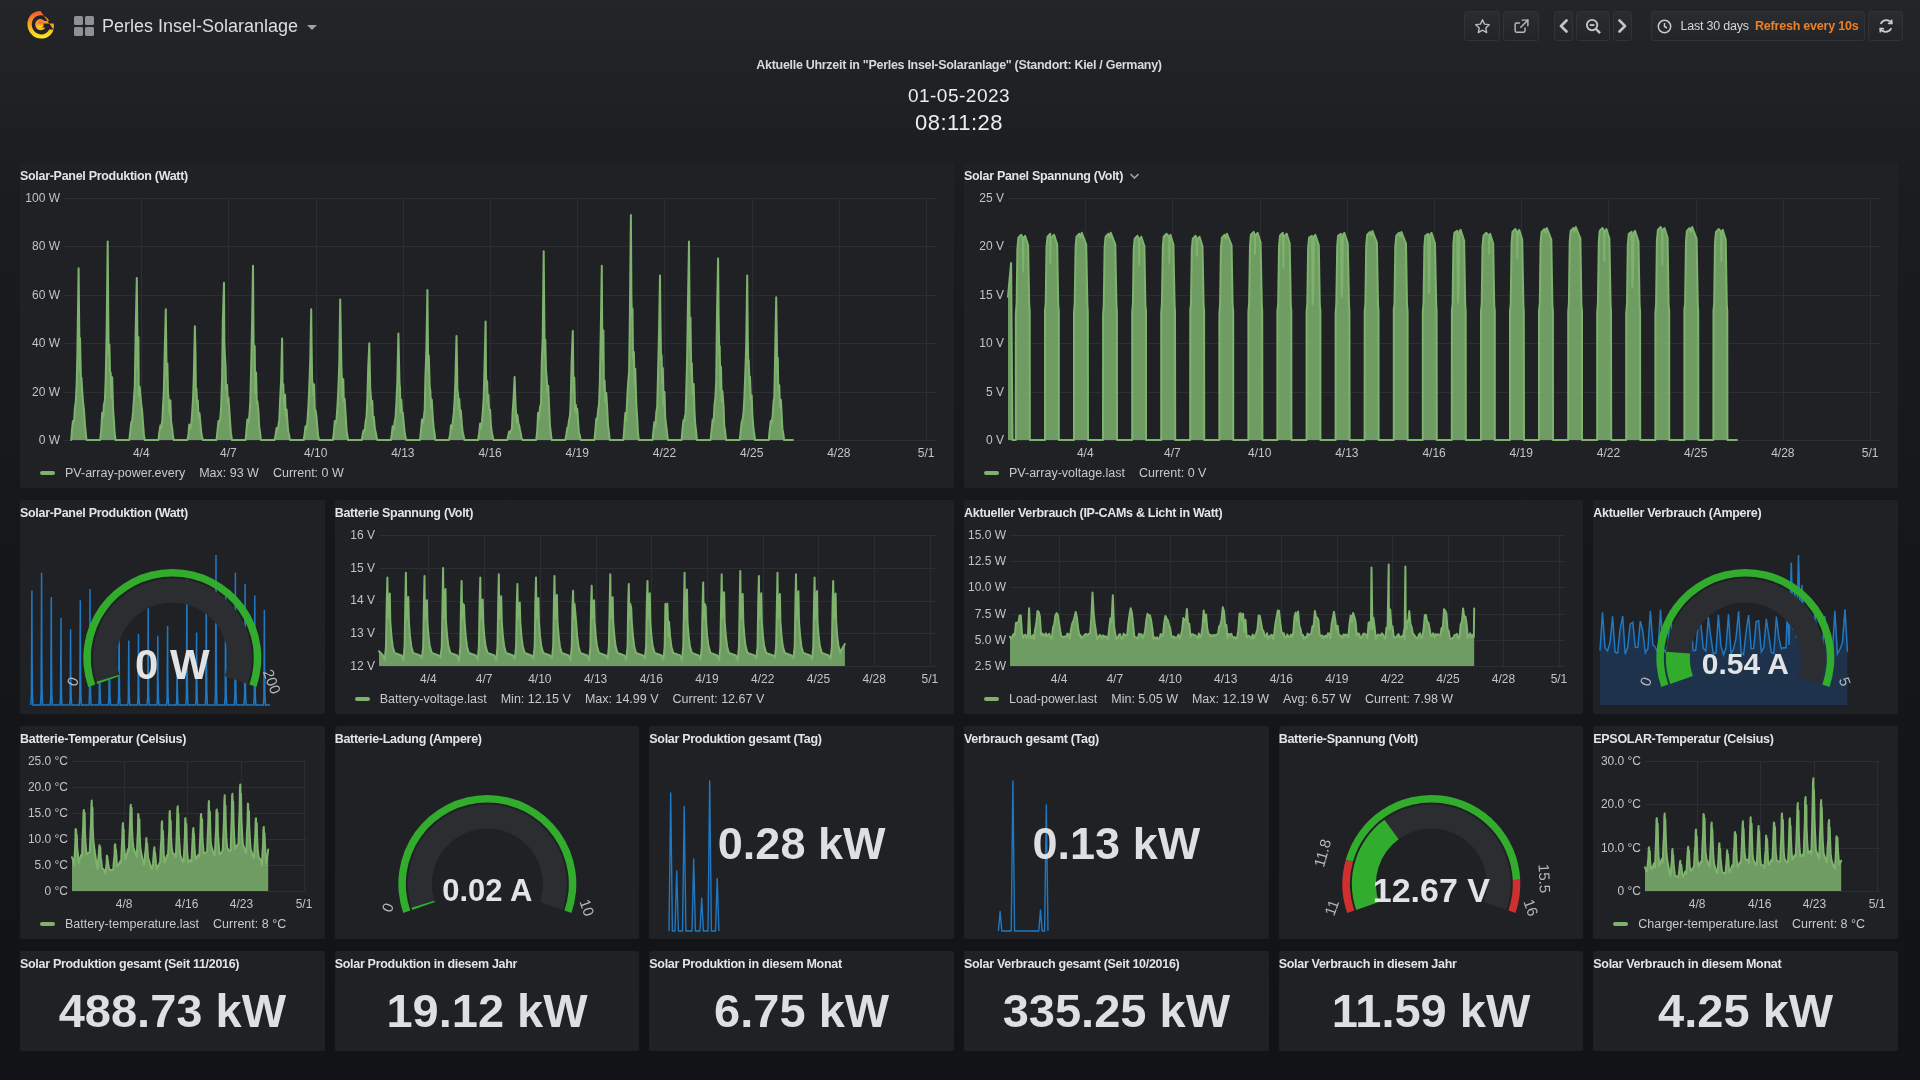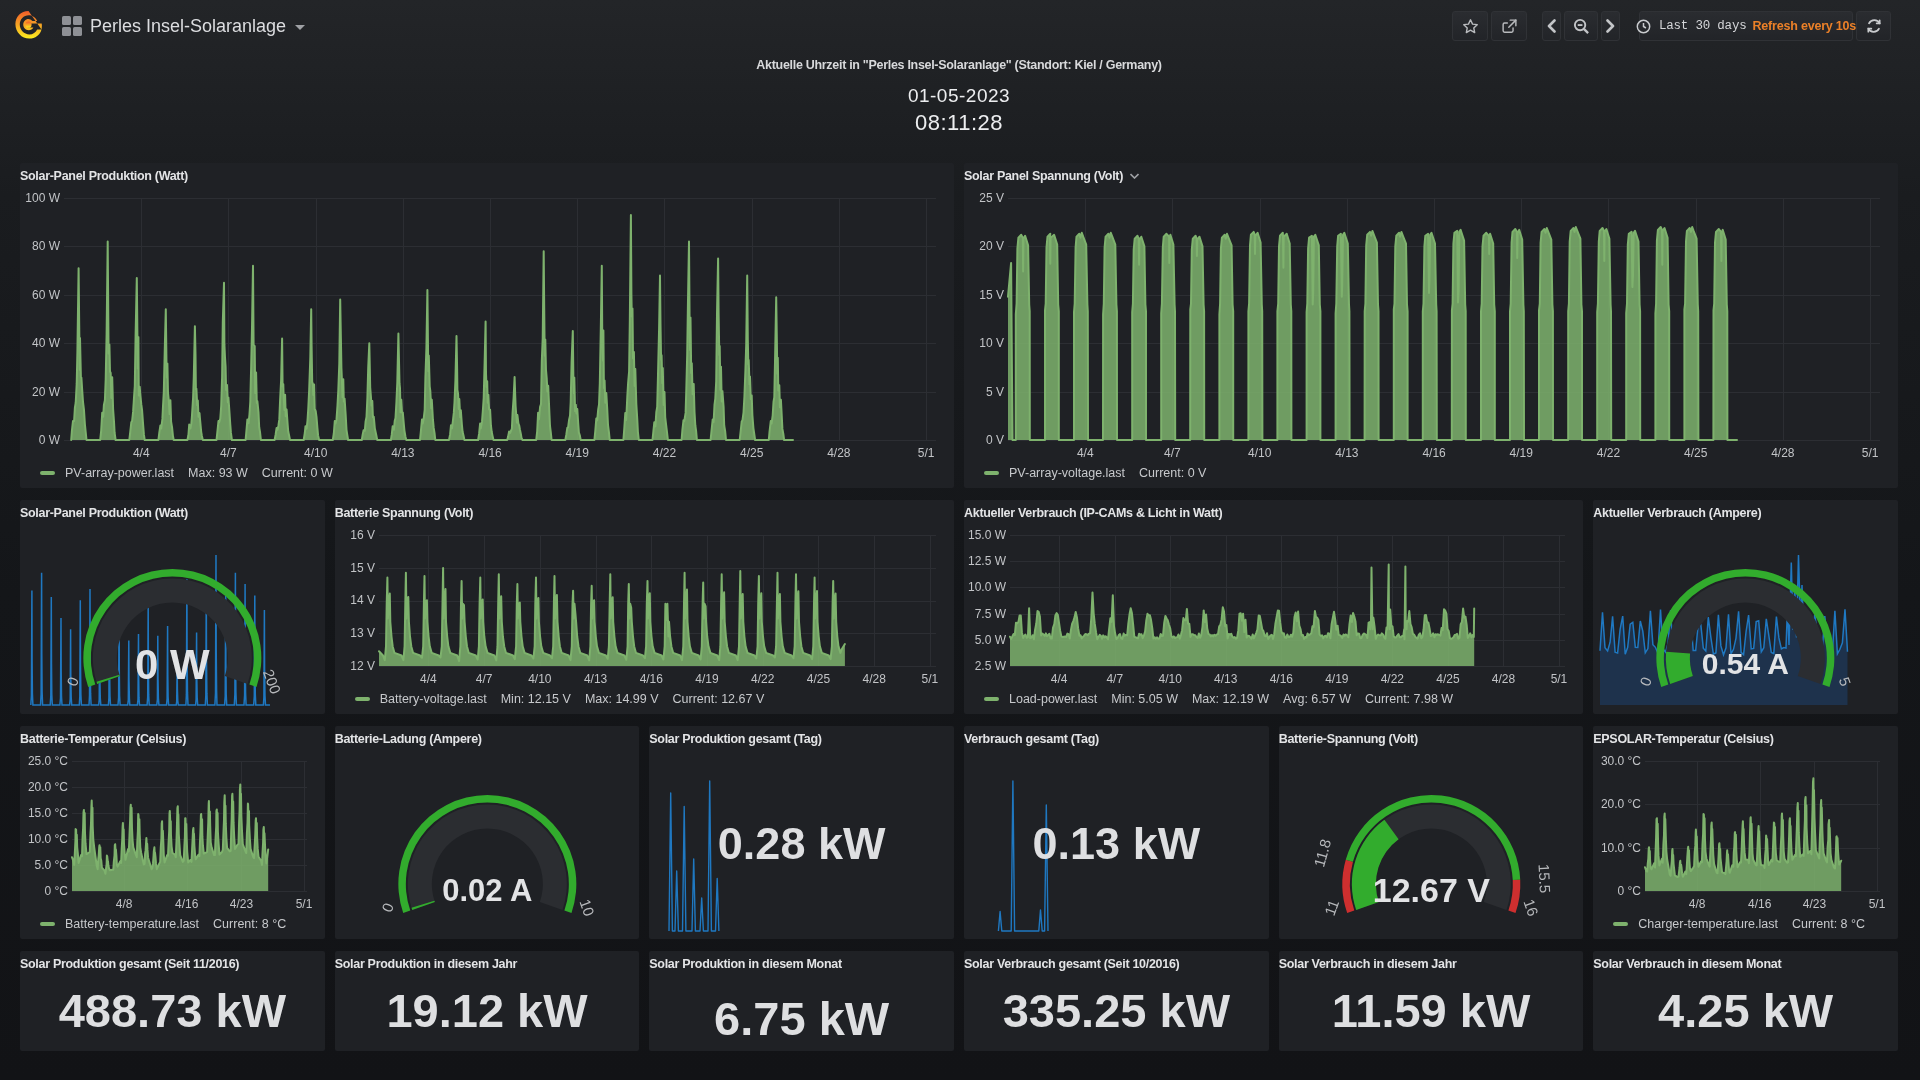--- a/index.html
+++ b/index.html
@@ -1,36 +1,36 @@
 <!DOCTYPE html>
 <html><head>
 <meta charset="utf-8">
 <style>
   * { margin:0; padding:0; box-sizing:border-box; }
   html,body { width:1920px; height:1080px; overflow:hidden;
     font-family:"Liberation Sans",sans-serif;
     background:linear-gradient(180deg,#232528 0%,#1a1c1f 18%,#141619 55%,#121316 100%);
   }
-  #navbar { position:absolute; left:0; top:0; width:1608px; height:52px; }
+  #navbar { position:absolute; left:12px; top:0; width:1608px; height:52px; }
   .nv-logo { position:absolute; left:12px; top:9px; width:33px; height:33px; }
   .nv-grid { position:absolute; left:61px; top:15px; width:22px; height:22px; cursor:pointer; }
   .nv-title { position:absolute; left:90px; top:0; height:52px; line-height:52px;
     font-size:18px; color:#dcdde0; cursor:pointer; }
   .nv-caret { display:inline-block; margin-left:9px; width:0; height:0;
     border-left:5px solid transparent; border-right:5px solid transparent;
     border-top:5px solid #9fa1a5; vertical-align:middle; }
   .nv-btn { position:absolute; top:11px; height:30px;
     background:linear-gradient(180deg,#2a2c30,#222428);
     border:1px solid #303236; border-radius:3px; cursor:pointer;
     display:flex; align-items:center; justify-content:center;
     color:#c9cbce; font-size:13px; }
   .nv-btn svg { display:block; }
   #timebtn { gap:6px; padding:0 5px; font-size:12.5px; letter-spacing:-0.2px; white-space:nowrap; }
   #timebtn svg { flex:none; margin-right:2px; }
-  #timebtn .tb-range { color:#d5d6d9;font-family:Liberation Mono, monospace; }
+  #timebtn .tb-range { color:#d5d6d9; }
   #timebtn .tb-refresh { color:#EB8028; font-weight:700; }
   .panel { position:absolute; background:#1F2125; border-radius:2px; }
   .ptitle { position:absolute; left:0; right:0; top:6px; text-align:left;
     font-size:12.5px; letter-spacing:-0.3px; font-weight:700; color:#E3E4E6; cursor:pointer; white-space:nowrap; }
   .ptitle .t-caret { display:inline-block; margin-left:7px; vertical-align:1px; }
   .legend { position:absolute; left:20px; display:flex; align-items:center; gap:14px;
     font-size:12.5px; color:#c7c9cc; white-space:nowrap; }
   .legend .dash { width:15px; height:4px; border-radius:2px; background:#7EB26D; display:inline-block; margin-right:-4px; }
   .legend .sname { cursor:pointer; }
   .statval { position:absolute; left:0; right:0; text-align:center; font-weight:700; color:#DEDFE1; }
@@ -148,21 +148,21 @@
         <text x="295.65920000000006" y="294" text-anchor="middle" font-size="12" fill="#c2c4c7">4/10</text>
         <text x="382.8592" y="294" text-anchor="middle" font-size="12" fill="#c2c4c7">4/13</text>
         <text x="470.0592" y="294" text-anchor="middle" font-size="12" fill="#c2c4c7">4/16</text>
         <text x="557.2592" y="294" text-anchor="middle" font-size="12" fill="#c2c4c7">4/19</text>
         <text x="644.4592" y="294" text-anchor="middle" font-size="12" fill="#c2c4c7">4/22</text>
         <text x="731.6591999999999" y="294" text-anchor="middle" font-size="12" fill="#c2c4c7">4/25</text>
         <text x="818.8592" y="294" text-anchor="middle" font-size="12" fill="#c2c4c7">4/28</text>
         <text x="906.0592" y="294" text-anchor="middle" font-size="12" fill="#c2c4c7">5/1</text>
       </svg><div class="legend" style="top: 303px;">
         <span class="dash"></span>
-        <span class="sname">PV-array-power.last</span>
+        <span class="sname">PV-array-power.every</span>
         <span>Max: 93 W</span>
         <span>Current: 0 W</span>
       </div><div class="ptitle"><span>Solar-Panel Produktion (Watt)</span></div></div>
     <div class="panel" style="left: 964px; top: 163px; width: 934px; height: 325px;"><svg width="934" height="325" viewBox="0 0 934 325">
         <line x1="44" x2="916" y1="277.5" y2="277.5" stroke="#2c2e33" stroke-width="1" shape-rendering="crispEdges"></line>
         <line x1="44" x2="916" y1="229.10000000000002" y2="229.10000000000002" stroke="#2c2e33" stroke-width="1" shape-rendering="crispEdges"></line>
         <line x1="44" x2="916" y1="180.7" y2="180.7" stroke="#2c2e33" stroke-width="1" shape-rendering="crispEdges"></line>
         <line x1="44" x2="916" y1="132.3" y2="132.3" stroke="#2c2e33" stroke-width="1" shape-rendering="crispEdges"></line>
         <line x1="44" x2="916" y1="83.89999999999999" y2="83.89999999999999" stroke="#2c2e33" stroke-width="1" shape-rendering="crispEdges"></line>
         <line x1="44" x2="916" y1="35.5" y2="35.5" stroke="#2c2e33" stroke-width="1" shape-rendering="crispEdges"></line>
@@ -407,21 +407,21 @@
       </div><div class="ptitle"><span>EPSOLAR-Temperatur (Celsius)</span></div></div>
     <div class="panel" style="left: 20px; top: 951px; width: 304.7px; height: 100px;">
       <div class="statval" style="font-size: 47px; line-height: 1; top: 36.09px;">488.73 kW</div>
       <div class="ptitle"><span>Solar Produktion gesamt (Seit 11/2016)</span></div>
     </div>
     <div class="panel" style="left: 334.7px; top: 951px; width: 304.7px; height: 100px;">
       <div class="statval" style="font-size: 47px; line-height: 1; top: 36.09px;">19.12 kW</div>
       <div class="ptitle"><span>Solar Produktion in diesem Jahr</span></div>
     </div>
     <div class="panel" style="left: 649.3px; top: 951px; width: 304.7px; height: 100px;">
-      <div class="statval" style="font-size: 47px; line-height: 1; top: 36.09px; margin-top: 8px;">6.75 kW</div>
+      <div class="statval" style="font-size: 47px; line-height: 1; top: 36.09px;">6.75 kW</div>
       <div class="ptitle"><span>Solar Produktion in diesem Monat</span></div>
     </div>
     <div class="panel" style="left: 964px; top: 951px; width: 304.7px; height: 100px;">
       <div class="statval" style="font-size: 47px; line-height: 1; top: 36.09px;">335.25 kW</div>
       <div class="ptitle"><span>Solar Verbrauch gesamt (Seit 10/2016)</span></div>
     </div>
     <div class="panel" style="left: 1278.7px; top: 951px; width: 304.7px; height: 100px;">
       <div class="statval" style="font-size: 47px; line-height: 1; top: 36.09px; text-align: center;">11.59 kW</div>
       <div class="ptitle"><span>Solar Verbrauch in diesem Jahr</span></div>
     </div>

